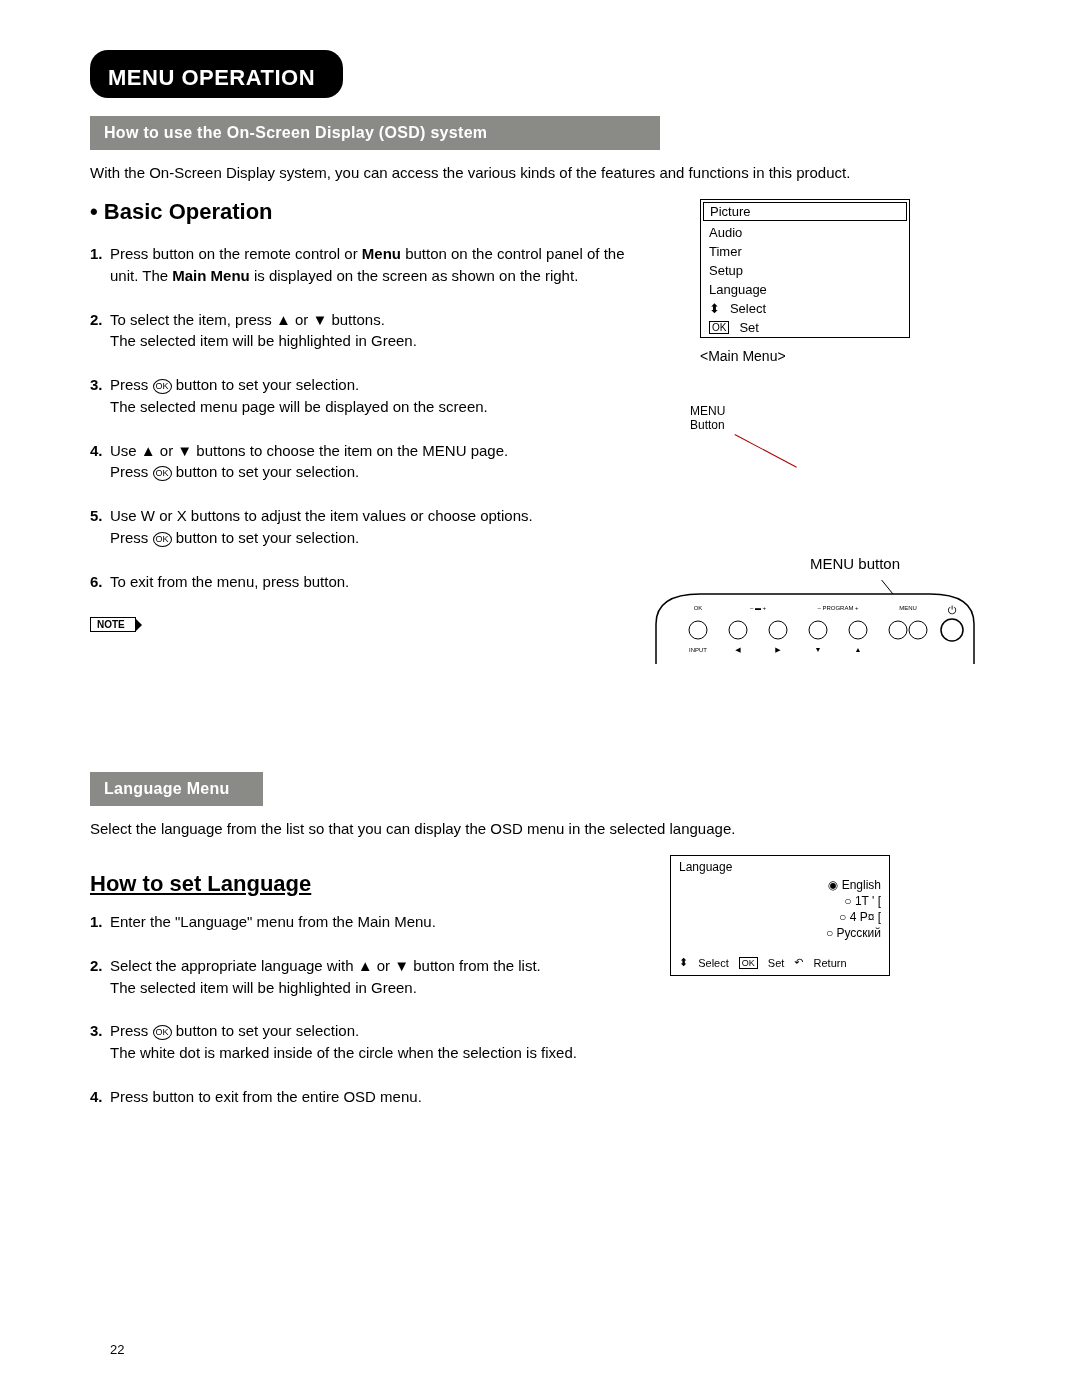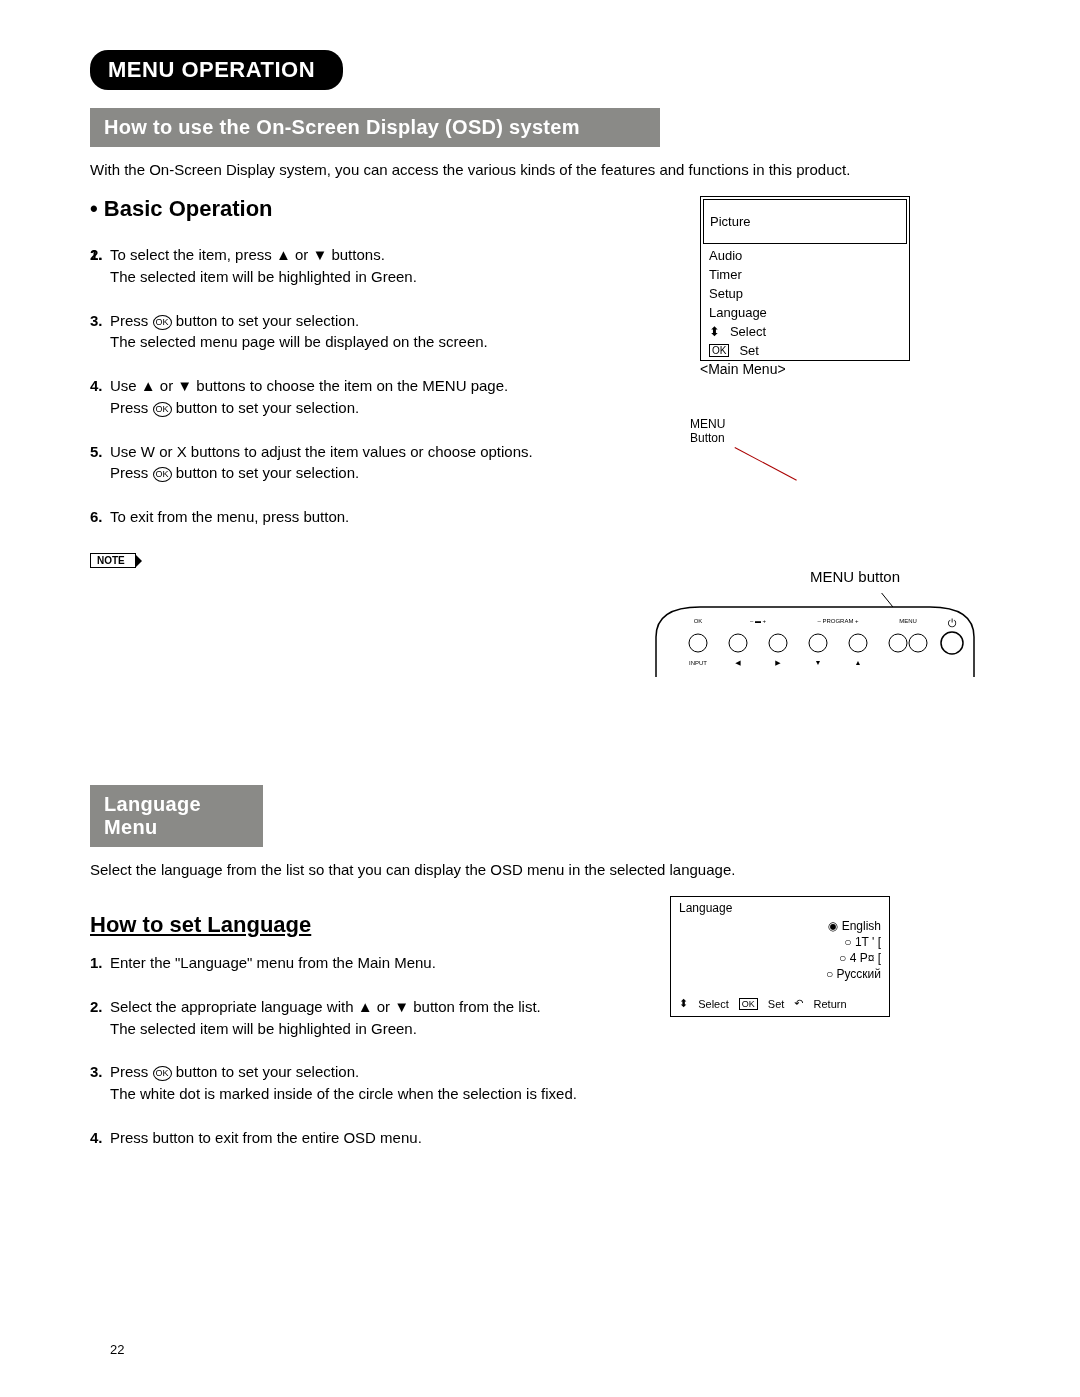--- a/index.html
+++ b/index.html
@@ -10,30 +10,30 @@
     font-family: Arial, Helvetica, sans-serif;
     color: #000;
     position: relative;
     padding: 50px 90px 40px 90px;
   }
   .pill {
     background: #000;
     color: #fff;
     font-weight: 900;
     font-size: 22px;
-    padding: 7px 28px 7px 18px;
+    padding: 15px 28px 7px 18px;
     border-radius: 18px;
     display: inline-block;
     letter-spacing: 0.5px;
   }
   .grey-bar {
     background: #8a8a87;
     color: #fff;
     font-weight: 900;
-    font-size: 20px;
+    font-size: 16px;
     padding: 8px 14px;
     margin-top: 18px;
     letter-spacing: 0.3px;
   }
   .intro {
     font-size: 15px;
     margin-top: 14px;
     margin-bottom: 18px;
   }
   .layout-row {
@@ -103,24 +103,24 @@
   }
   .note-text { font-size: 15px; line-height: 1.4; max-width: 520px; }
   
   .osd {
     border: 1px solid #000;
     width: 210px;
     font-size: 13px;
     background: #fff;
   }
   .osd .row { padding: 2px 8px; }
-  .osd .row.sel { border: 1px solid #000; margin: 2px; padding: 14px 6px; }
+  .osd .row.sel { border: 1px solid #000; margin: 2px; padding: 1px 6px; }
   .osd .footer { border-top: 0; padding: 2px 8px; display: flex; gap: 10px; align-items: center; }
   .osd .okbox { border: 1px solid #000; font-size: 10px; padding: 0 2px; }
-  .osd-caption { font-size: 14px; margin-top: 0; margin-left: 40px; }
+  .osd-caption { font-size: 14px; margin-top: 10px; margin-left: 40px; }
   .menu-btn-lbl { font-size: 12px; margin-top: 40px; margin-left: 30px; }
   .menu-line {
     border-top: 1px solid #a00;
     width: 70px;
     transform: rotate(28deg);
     transform-origin: left top;
     margin-left: 75px;
     margin-top: 2px;
   }
   .panel-caption { font-size: 15px; text-align: center; margin-top: 120px; margin-bottom: 8px; margin-left: 60px; }
@@ -153,21 +153,21 @@
 
 
 <div class="grey-bar" style="width:570px">How to use the On-Screen Display (OSD) system</div>
 
 <p class="intro">With the On-Screen Display system, you can access the various kinds of the features and functions in this product.</p>
 
 <div class="layout-row">
   <div class="left-col">
     <h2 class="bullet">Basic Operation</h2>
     <ol class="steps" id="steps1">
-        <li><span class="num">1.</span></li>
+        <li><span class="num">1.</span><span>Press       button on the remote control or <b>Menu</b> button on the control panel of the unit. The <b>Main Menu</b> is displayed on the screen as shown on the right.</span></li>
         <li><span class="num">2.</span><span>To select the item, press ▲ or ▼ buttons.<br>The selected item will be highlighted in Green.</span></li>
         <li><span class="num">3.</span><span>Press  <span class="ok-circle">OK</span>  button to set your selection.<br>The selected menu page will be displayed on the screen.</span></li>
         <li><span class="num">4.</span><span>Use ▲ or ▼ buttons to choose the item on the MENU page.<br>Press  <span class="ok-circle">OK</span>  button to set your selection.</span></li>
         <li><span class="num">5.</span><span>Use  W or  X buttons to adjust the item values or choose options.<br>Press  <span class="ok-circle">OK</span>  button to set your selection.</span></li>
         <li><span class="num">6.</span><span>To exit from the menu, press       button.</span></li>
       </ol>
 
     <div style="margin-top:6px">
       <span class="note-label">NOTE</span>
     </div>

